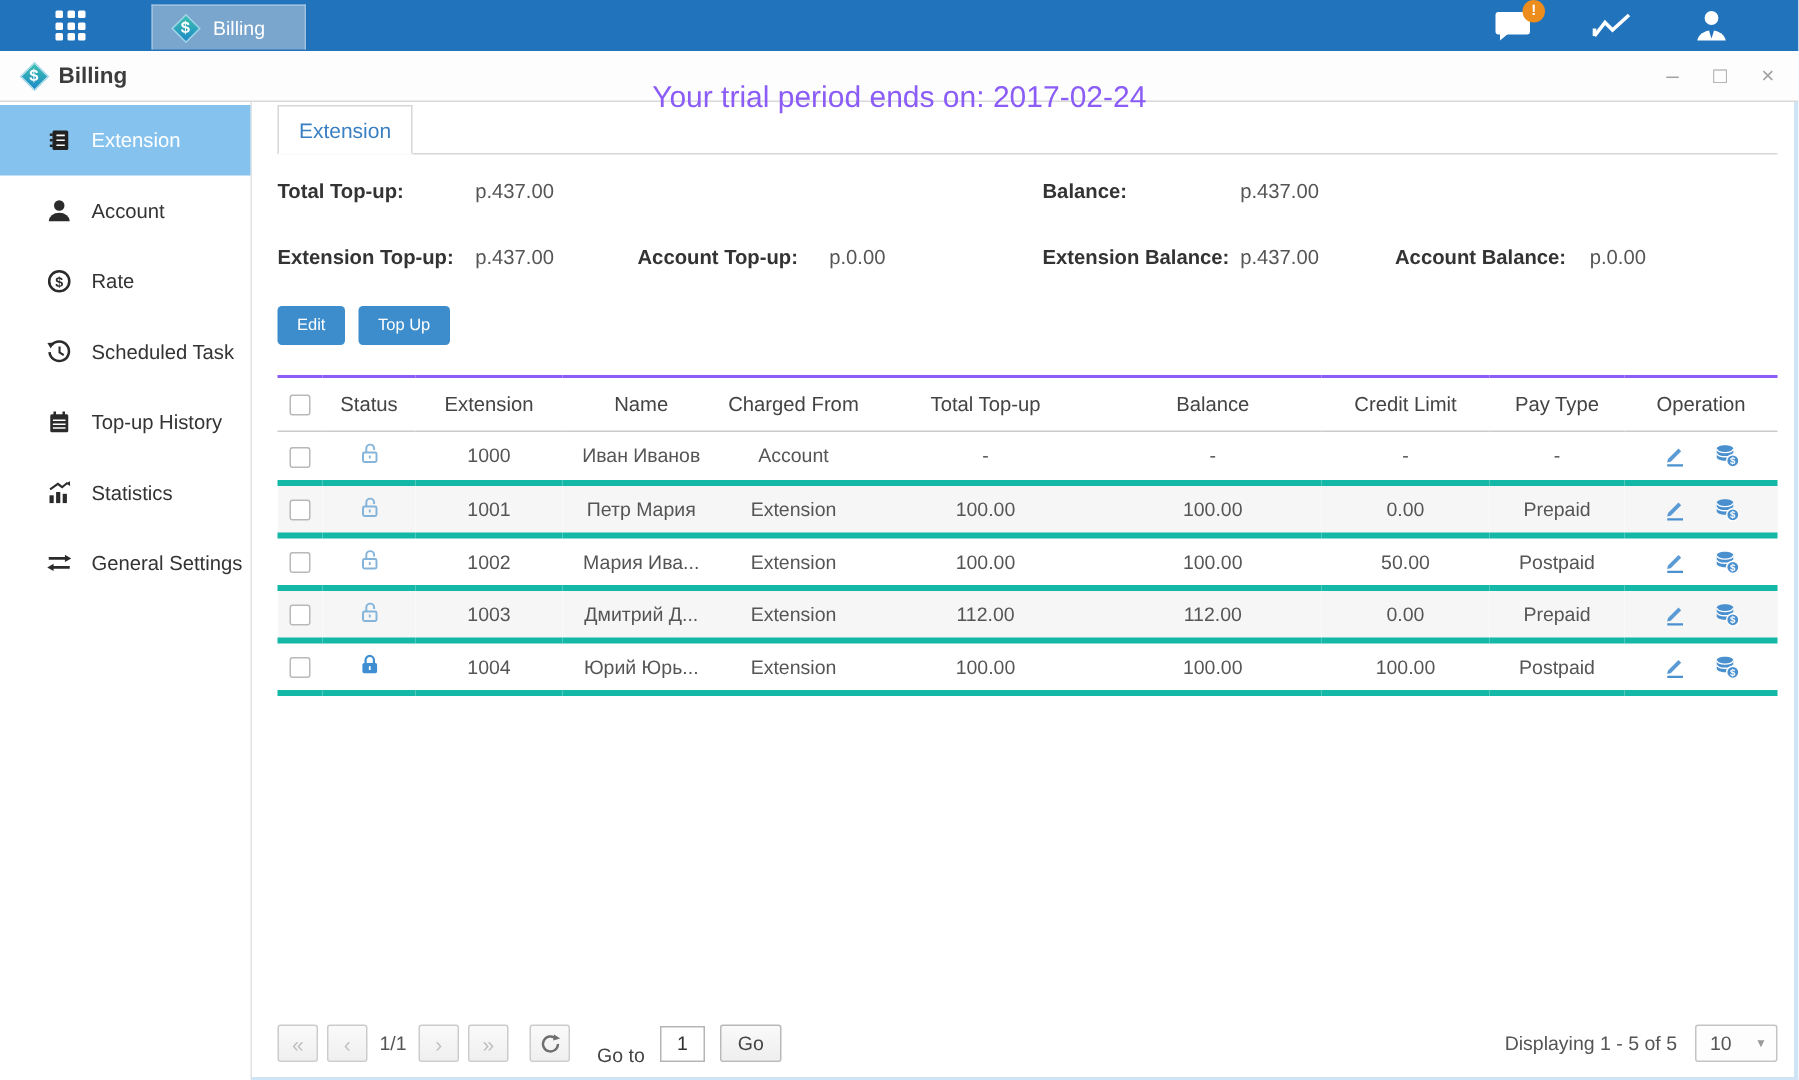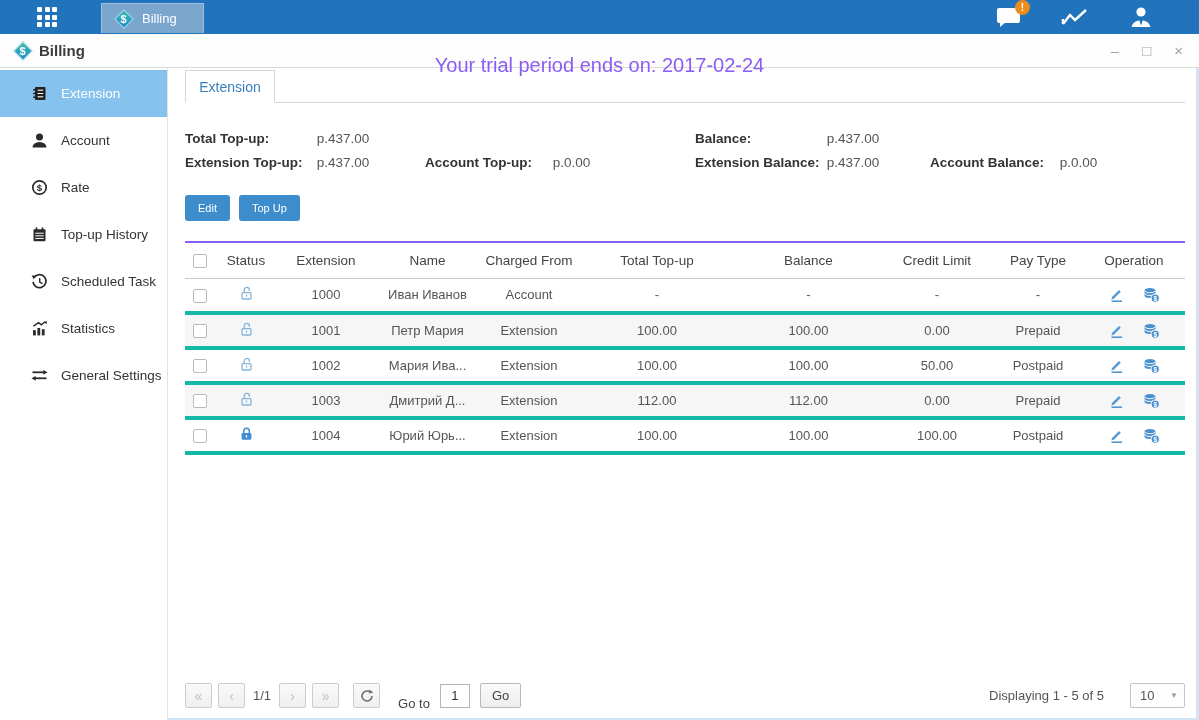--- a/index.html
+++ b/index.html
@@ -42,21 +42,21 @@
 
   .main { flex:1; position:relative; padding:0 14px 0 17px; display:flex; flex-direction:column; min-width:0; }
 
   
   .tabstrip { margin-top:2px; height:33px; flex:0 0 33px; border-bottom:1px solid #d7d7d7; position:relative; }
   .tab-active { position:absolute; left:0; top:0; height:33px; width:90px; background:#fff;
                 border:1px solid #d7d7d7; border-bottom:1px solid #fff; display:flex; align-items:center; justify-content:center;
                 color:#3a7fc1; font-size:14px; cursor:pointer; }
 
   
-  .summary { margin-top:28px; display:grid; grid-template-columns:240px 270px 235px 1fr; row-gap:9px; font-size:13.5px; }
+  .summary { margin-top:17px; display:grid; grid-template-columns:240px 270px 235px 1fr; row-gap:29px; font-size:13.5px; }
   .pair .lbl { display:inline-block; min-width:128px; font-weight:bold; color:#333; }
   .pair .val { color:#555; }
 
   
   .actions { margin-top:25px; display:flex; gap:9px; }
   .btn-blue { background:#3d8dcc; color:#fff; border:none; font-size:11px; padding:7px 13px; border-radius:3px; cursor:pointer;
               font-family:inherit; }
 
   
   .tbl-wrap { margin-top:20px; }
@@ -70,21 +70,21 @@
 
   
   .footer { margin-top:auto; margin-bottom:9px; display:flex; align-items:center; font-size:13px; color:#555; }
   .pg-btn { width:27px; height:25px; background:linear-gradient(#fafafa,#efefef); border:1px solid #ccc; border-radius:2px;
             display:flex; align-items:center; justify-content:center; color:#c0c0c0; font-size:14px; cursor:pointer; margin-right:6px; }
   .pg-ind { margin:0 8px 0 2px; color:#555; }
   .goto-lbl { margin:16px 10px 0 12px; color:#444; }
   .goto-input { width:30px; height:24px; border:1px solid #b5b5b5; text-align:center; font-size:13px; font-family:inherit; color:#333; }
   .go-btn { margin-left:10px; height:25px; padding:0 11px; background:linear-gradient(#fafafa,#eee); border:1px solid #b9b9b9;
             border-radius:2px; font-size:13px; color:#444; cursor:pointer; font-family:inherit; }
-  .footer-right { margin-left:auto; display:flex; align-items:center; gap:26px; }
+  .footer-right { margin-left:auto; display:flex; align-items:center; gap:12px; }
   .pagesize { width:55px; height:25px; border:1px solid #c5c5c5; border-radius:2px; background:#fdfdfd; display:flex; align-items:center;
               padding:0 6px 0 9px; cursor:pointer; justify-content:space-between; }
   .pagesize .caret { color:#9a9a9a; font-size:8px; }
 </style>
 </head>
 <body>
 
 <div class="app">
 
   <div class="taskbar">
@@ -170,36 +170,36 @@
       </div>
       <div class="side-item">
         <svg width="17" height="17" viewBox="0 0 17 17">
           <circle cx="8.5" cy="8.5" r="6.7" fill="none" stroke="#2b2b2b" stroke-width="1.7"></circle>
           <text x="8.5" y="12" font-size="9.5" font-weight="bold" text-anchor="middle" fill="#2b2b2b" font-family="Liberation Sans, sans-serif">$</text>
         </svg>
         <span>Rate</span>
       </div>
       <div class="side-item">
         <svg width="17" height="17" viewBox="0 0 17 17">
+          <path d="M3.4 4.1 A6.5 6.5 0 1 1 2 8.8" fill="none" stroke="#2b2b2b" stroke-width="1.7"></path>
+          <polygon points="0.6,2.6 5.2,2.4 2.8,6.3" fill="#2b2b2b"></polygon>
+          <path d="M8.7 5 v4 l2.8 1.7" fill="none" stroke="#2b2b2b" stroke-width="1.4"></path>
+        </svg>
+        <span>Scheduled Task</span>
+      </div>
+      <div class="side-item">
+        <svg width="17" height="17" viewBox="0 0 17 17">
           <rect x="2.5" y="3.2" width="12" height="12" rx="1" fill="#2b2b2b"></rect>
           <line x1="5.5" y1="1.4" x2="5.5" y2="4.5" stroke="#2b2b2b" stroke-width="1.7"></line>
           <line x1="11.5" y1="1.4" x2="11.5" y2="4.5" stroke="#2b2b2b" stroke-width="1.7"></line>
           <line x1="4.3" y1="7.2" x2="12.7" y2="7.2" stroke="#fff" stroke-width="1"></line>
           <line x1="4.3" y1="9.8" x2="12.7" y2="9.8" stroke="#fff" stroke-width="1"></line>
           <line x1="4.3" y1="12.4" x2="12.7" y2="12.4" stroke="#fff" stroke-width="1"></line>
         </svg>
         <span>Top-up History</span>
-      </div>
-      <div class="side-item">
-        <svg width="17" height="17" viewBox="0 0 17 17">
-          <path d="M3.4 4.1 A6.5 6.5 0 1 1 2 8.8" fill="none" stroke="#2b2b2b" stroke-width="1.7"></path>
-          <polygon points="0.6,2.6 5.2,2.4 2.8,6.3" fill="#2b2b2b"></polygon>
-          <path d="M8.7 5 v4 l2.8 1.7" fill="none" stroke="#2b2b2b" stroke-width="1.4"></path>
-        </svg>
-        <span>Scheduled Task</span>
       </div>
       <div class="side-item">
         <svg width="17" height="17" viewBox="0 0 17 17">
           <rect x="2" y="10.2" width="2.8" height="5.2" fill="#2b2b2b"></rect>
           <rect x="6.4" y="8" width="2.8" height="7.4" fill="#2b2b2b"></rect>
           <rect x="10.8" y="9.2" width="2.8" height="6.2" fill="#2b2b2b"></rect>
           <polyline points="2.4,6.2 7.6,2.6 10.4,4.8 14,1.8" fill="none" stroke="#2b2b2b" stroke-width="1.4"></polyline>
           <polygon points="15.6,0.8 15.8,4 12.9,2.4" fill="#2b2b2b"></polygon>
         </svg>
         <span>Statistics</span>

